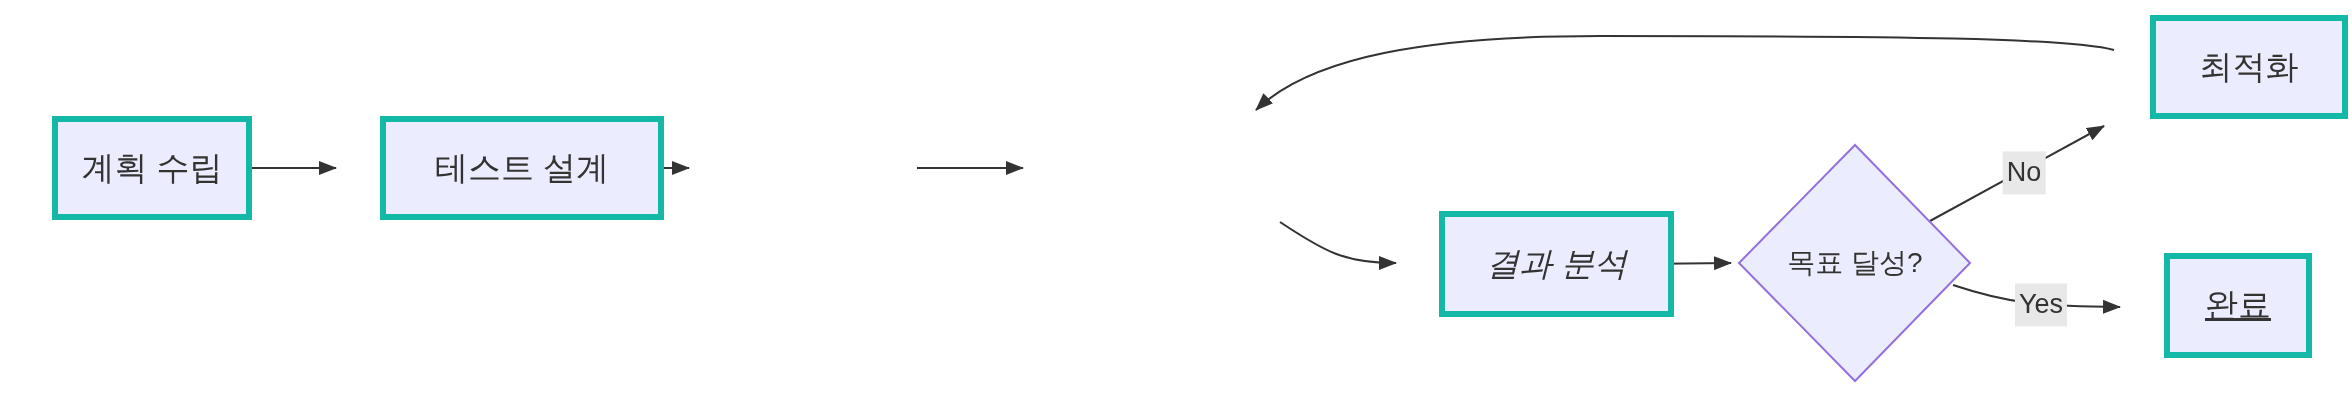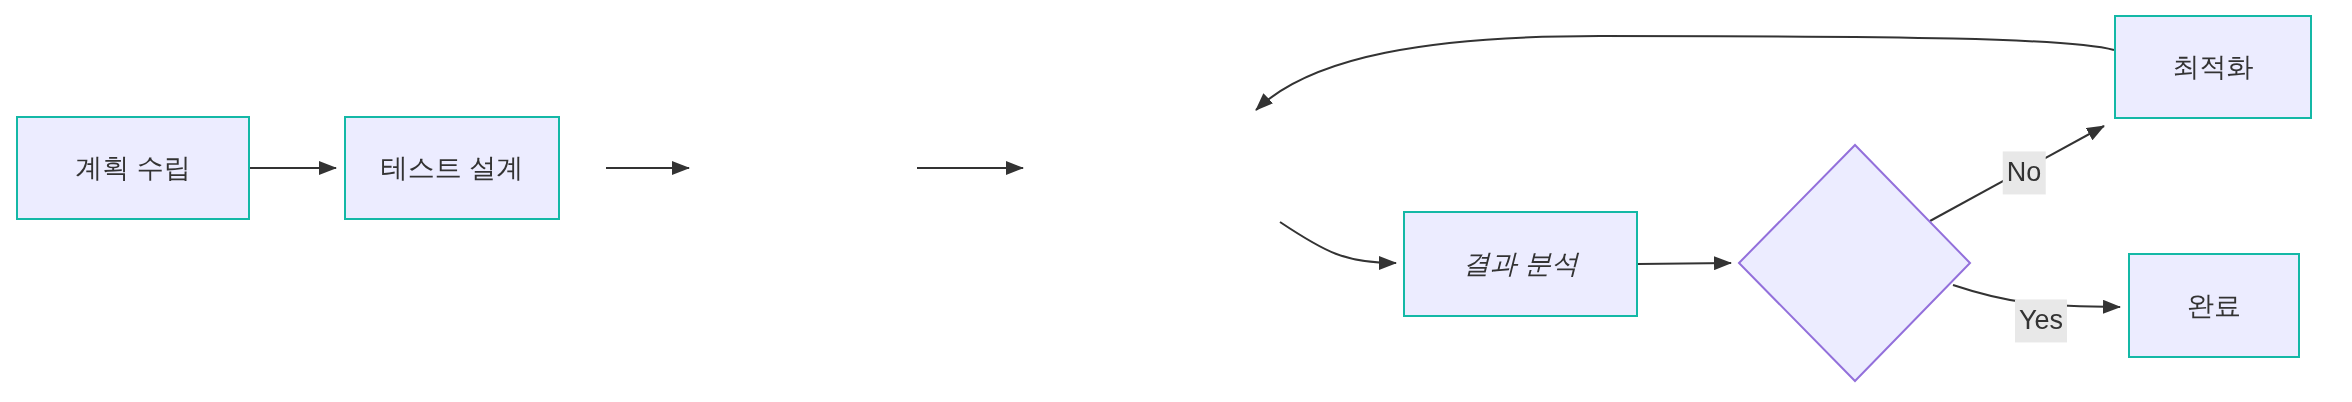--- a/index.html
+++ b/index.html
@@ -22,28 +22,29 @@
   }
   .edge-layer path.edge {
     fill: none;
     stroke: #333333;
     stroke-width: 2px;
   }
   .node {
     position: absolute;
     box-sizing: border-box;
     background: #ECECFF;
-    border: 2px solid #14b8a6;
+    border: 6px solid #14b8a6;
     color: #333333;
-    font-size: 27px;
+    font-size: 33px;
     display: flex;
     align-items: center;
     justify-content: center;
     text-align: center;
     white-space: nowrap;
+    margin-left: 36px;
   }
   .diamond-label {
     position: absolute;
     color: #333333;
     font-size: 28px;
     display: flex;
     align-items: center;
     justify-content: center;
     text-align: center;
     white-space: nowrap;
@@ -77,30 +78,31 @@
     <path class="edge" d="M 917 168 L 1023 168" marker-end="url(#arrow)"></path>
     <path class="edge" d="M 1280 222 C 1325 252 1345 263 1396 263" marker-end="url(#arrow)"></path>
     <path class="edge" d="M 1638 264 L 1731 263" marker-end="url(#arrow)"></path>
     <path class="edge" d="M 1930 221 L 2104 126" marker-end="url(#arrow)"></path>
     <path class="edge" d="M 1953 285 C 2010 304 2040 306 2120 307" marker-end="url(#arrow)"></path>
     <path class="edge" d="M 2114 50 C 2070 38 1900 36 1600 36 C 1430 36 1312 56 1256 110" marker-end="url(#arrow)"></path>
 
     <polygon points="1739,263 1855,145 1970,263 1855,381" fill="#ECECFF" stroke="#9370DB" stroke-width="2"></polygon>
   </svg>
 
-  <div class="node" style="left:16px; top:116px; width:234px; height:104px;">계획 수립</div>
+  <div class="node" style="left:16px; top:116px; width:200px; height:104px;">계획 수립</div>
 
-  <div class="node" style="left:344px; top:116px; width:216px; height:104px;">테스트 설계</div>
+  <div class="node" style="left:344px; top:116px; width:284px; height:104px;">테스트 설계</div>
 
 
 
   <div class="node" style="left:1403px; top:211px; width:235px; height:106px;font-style:italic;">결과 분석</div>
 
+  <div class="diamond-label" style="left:1855px; top:263px;">목표 달성?</div>
 
   <div class="node" style="left:2114px; top:15px; width:198px; height:104px;">최적화</div>
 
-  <div class="node" style="left:2128px; top:253px; width:172px; height:105px;">완료</div>
+  <div class="node" style="left:2128px; top:253px; width:148px; height:105px;text-decoration:underline;">완료</div>
 
   <div class="edge-label" style="left:2024px; top:173px;">No</div>
 
-  <div class="edge-label" style="left:2041px; top:305px;margin-top:16px;">Yes</div>
+  <div class="edge-label" style="left:2041px; top:305px;">Yes</div>
 
 </div>
 
 </body></html>

